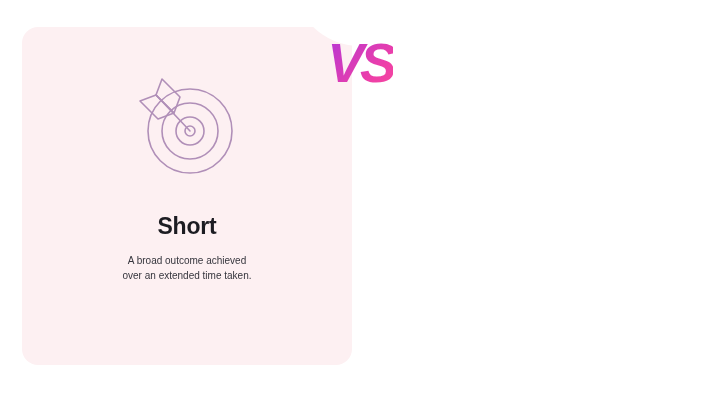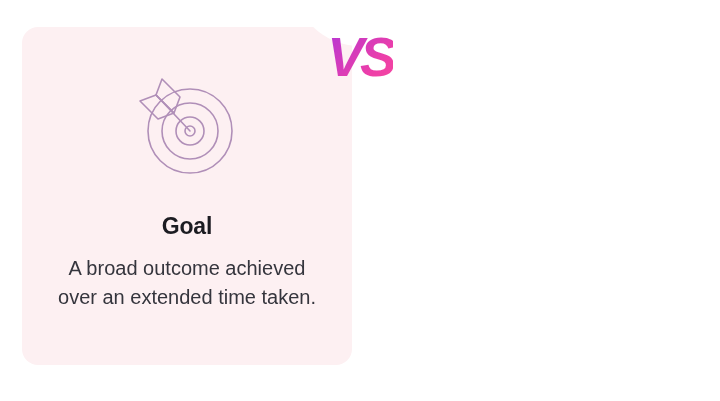--- a/index.html
+++ b/index.html
@@ -47,21 +47,21 @@
   }
   .card-title {
     font-size: 23px;
     font-weight: bold;
     color: #1c1c22;
     letter-spacing: -0.2px;
     margin-top: 18px;
     text-align: center;
   }
   .card-desc {
-    font-size: 20px;
+    font-size: 10px;
     line-height: 1.45;
     color: #35353d;
     text-align: center;
     margin-top: 14px;
     padding: 0 26px;
   }
   .card-desc .line {
     display: block;
   }
   .vs-notch {
@@ -70,25 +70,25 @@
     top: -88px;
     width: 134px;
     height: 134px;
     background: #ffffff;
     border-radius: 50%;
     z-index: 4;
   }
   .vs-badge {
     position: absolute;
     left: 293px;
-    top: 16px;
+    top: 0px;
     width: 134px;
     height: 112px;
     display: flex;
-    align-items: flex-start;
+    align-items: center;
     justify-content: center;
     z-index: 6;
     pointer-events: none;
   }
   .vs-text {
     font-family: "Liberation Sans", sans-serif;
     font-size: 55px;
     font-weight: bold;
     font-style: italic;
     letter-spacing: -4px;
@@ -113,21 +113,21 @@
           <circle cx="62" cy="62" r="42"></circle>
           <circle cx="62" cy="62" r="28"></circle>
           <circle cx="62" cy="62" r="14"></circle>
           <circle cx="62" cy="62" r="5"></circle>
           <line x1="62" y1="62" x2="28" y2="26"></line>
           <path d="M28 26 L34 10 L52 28 L46 44 Z"></path>
           <path d="M28 26 L12 32 L30 50 L46 44 Z"></path>
         </g>
       </svg>
     </div>
-    <div class="card-title">Goal</div>
+    <div class="card-title">Short</div>
     <div class="card-desc">
       <span class="line">A broad outcome achieved</span>
       <span class="line">over an extended time taken.</span>
     </div>
   </div>
 
 
   <div class="vs-notch"></div>
   <div class="vs-badge">
     <span class="vs-text">VS</span>

